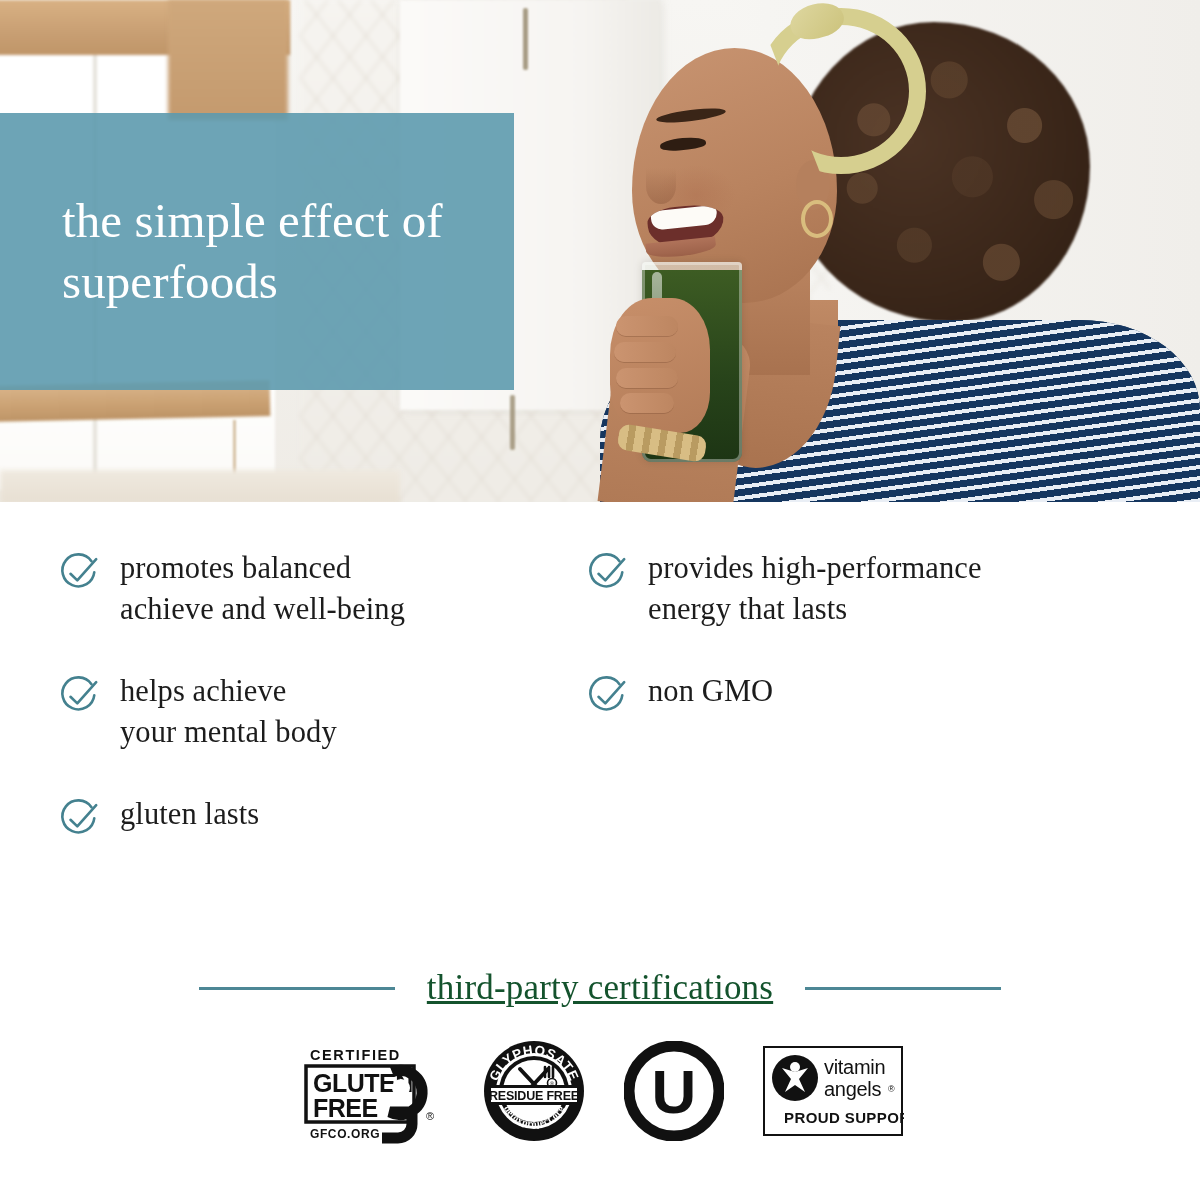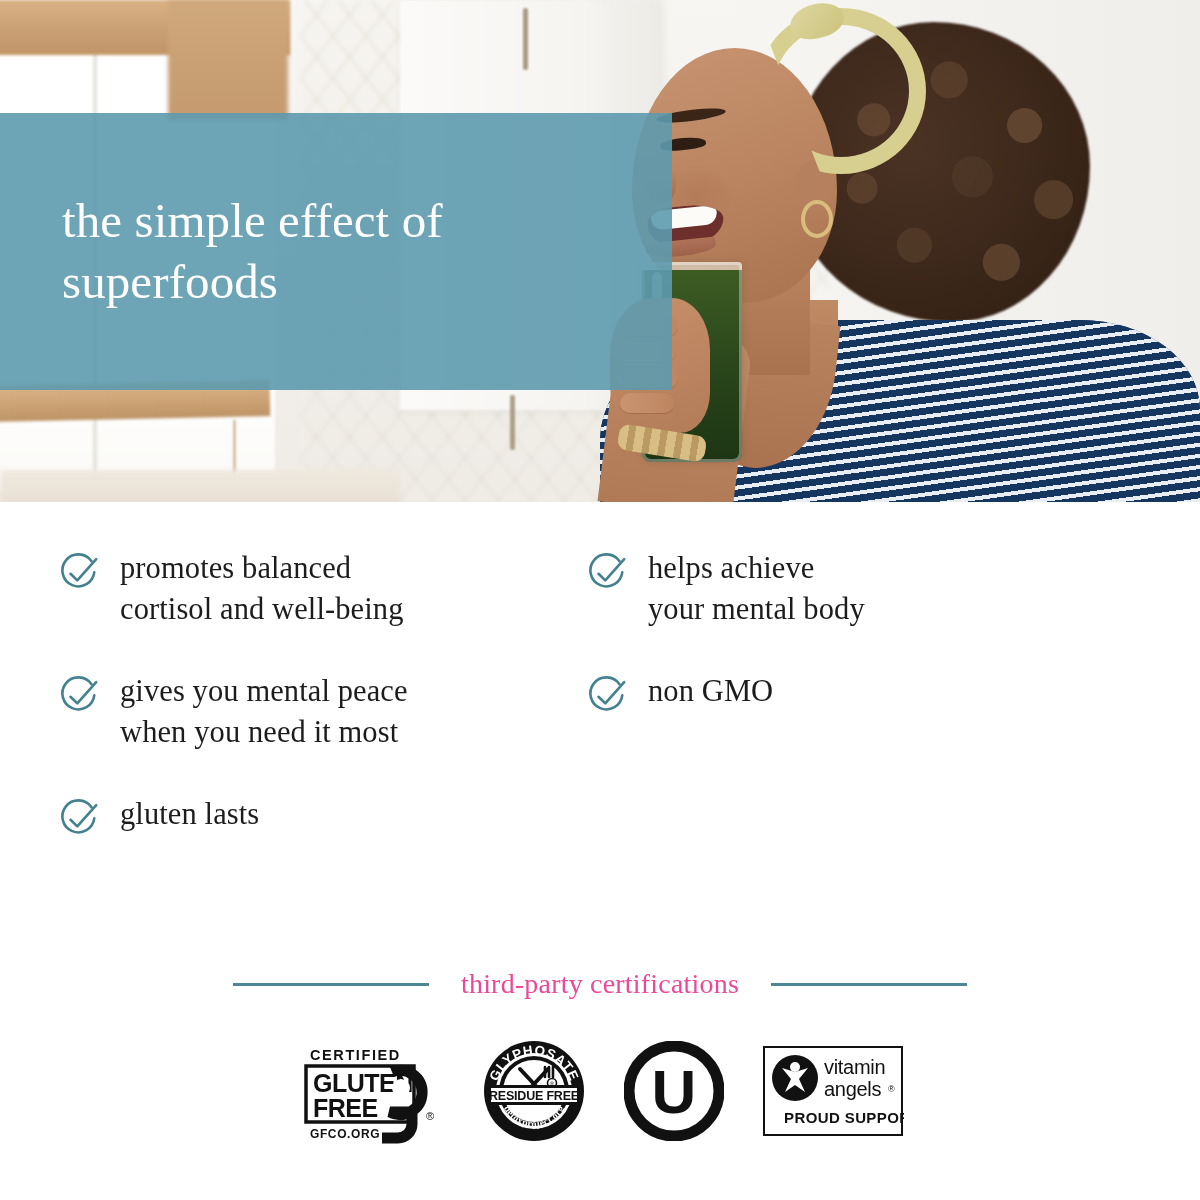--- a/index.html
+++ b/index.html
@@ -374,21 +374,21 @@
     width: 88px; height: 26px;
     background: repeating-linear-gradient(90deg,#d8bd84 0 9px,#b99b61 9px 16px);
     border-radius: 10px;
     transform: rotate(9deg);
   }
 
   
   .headline-panel {
     position: absolute;
     left: 0; top: 113px;
-    width: 672px;
+    width: 514px;
     height: 277px;
     background: rgba(93,154,174,0.90);
     display: flex;
     align-items: center;
   }
   .headline {
     color: #ffffff;
     font-size: 49px;
     line-height: 1.24;
     font-weight: 400;
@@ -432,24 +432,25 @@
     align-items: center;
     justify-content: center;
     gap: 32px;
   }
   .cert-rule {
     width: 196px;
     height: 3px;
     background: #4d8795;
   }
   .cert-heading {
-    font-size: 28px;
-    color: #ec4899;
+    font-size: 35px;
+    color: #14532d;
     white-space: nowrap;
     letter-spacing: 0.2px;
+    text-decoration: underline;
   }
 
   .cert-row {
     position: absolute;
     left: 0; top: 1038px;
     width: 1200px;
     display: flex;
     align-items: center;
     justify-content: center;
     gap: 38px;
@@ -517,45 +518,45 @@
 <div class="benefits">
 
   <div class="benefit">
     <span class="check-icon">
       <svg width="42" height="42" viewBox="0 0 42 42">
         <path d="M33.5 9.2 A16 16 0 1 0 36.3 20.2" fill="none" stroke="#44818f" stroke-width="2.6" stroke-linecap="round"></path>
         <path d="M12.5 21.8 L19.3 28.4 L38.2 7.2" fill="none" stroke="#44818f" stroke-width="2.6" stroke-linecap="round" stroke-linejoin="round"></path>
       </svg>
     </span>
     <span class="benefit-text">promotes balanced
-cortisol and well-being</span>
-  </div>
-
+achieve and well-being</span>
+  </div>
+
+  <div class="benefit">
+    <span class="check-icon">
+      <svg width="42" height="42" viewBox="0 0 42 42">
+        <path d="M33.5 9.2 A16 16 0 1 0 36.3 20.2" fill="none" stroke="#44818f" stroke-width="2.6" stroke-linecap="round"></path>
+        <path d="M12.5 21.8 L19.3 28.4 L38.2 7.2" fill="none" stroke="#44818f" stroke-width="2.6" stroke-linecap="round" stroke-linejoin="round"></path>
+      </svg>
+    </span>
+    <span class="benefit-text">provides high-performance
+energy that lasts</span>
+  </div>
 
   <div class="benefit">
     <span class="check-icon">
       <svg width="42" height="42" viewBox="0 0 42 42">
         <path d="M33.5 9.2 A16 16 0 1 0 36.3 20.2" fill="none" stroke="#44818f" stroke-width="2.6" stroke-linecap="round"></path>
         <path d="M12.5 21.8 L19.3 28.4 L38.2 7.2" fill="none" stroke="#44818f" stroke-width="2.6" stroke-linecap="round" stroke-linejoin="round"></path>
       </svg>
     </span>
     <span class="benefit-text">helps achieve
 your mental body</span>
   </div>
 
-  <div class="benefit">
-    <span class="check-icon">
-      <svg width="42" height="42" viewBox="0 0 42 42">
-        <path d="M33.5 9.2 A16 16 0 1 0 36.3 20.2" fill="none" stroke="#44818f" stroke-width="2.6" stroke-linecap="round"></path>
-        <path d="M12.5 21.8 L19.3 28.4 L38.2 7.2" fill="none" stroke="#44818f" stroke-width="2.6" stroke-linecap="round" stroke-linejoin="round"></path>
-      </svg>
-    </span>
-    <span class="benefit-text">gives you mental peace
-when you need it most</span>
-  </div>
 
   <div class="benefit">
     <span class="check-icon">
       <svg width="42" height="42" viewBox="0 0 42 42">
         <path d="M33.5 9.2 A16 16 0 1 0 36.3 20.2" fill="none" stroke="#44818f" stroke-width="2.6" stroke-linecap="round"></path>
         <path d="M12.5 21.8 L19.3 28.4 L38.2 7.2" fill="none" stroke="#44818f" stroke-width="2.6" stroke-linecap="round" stroke-linejoin="round"></path>
       </svg>
     </span>
     <span class="benefit-text">non GMO</span>
   </div>

